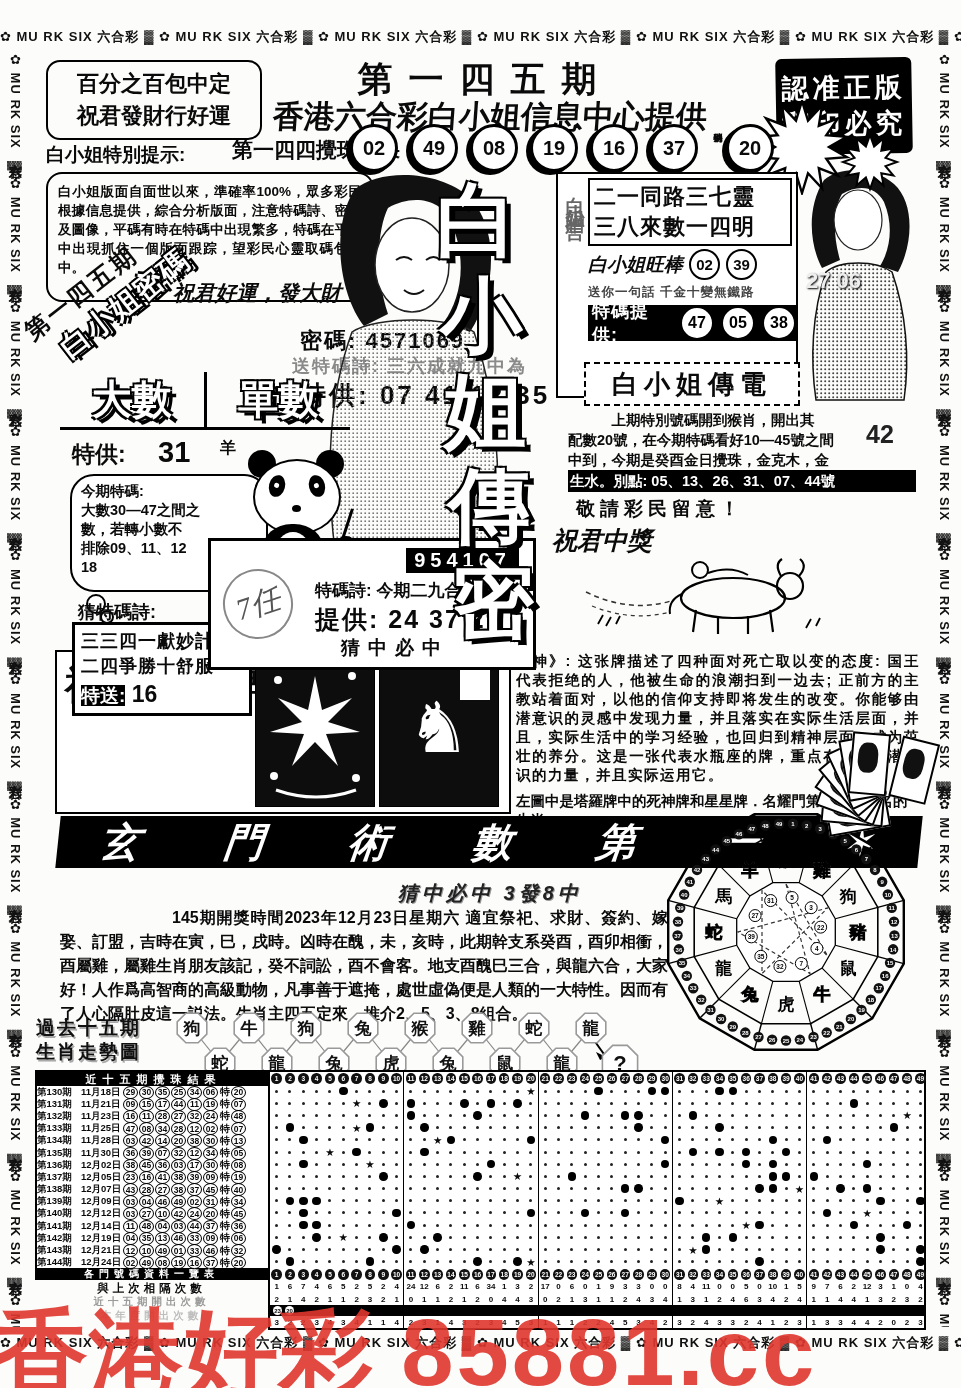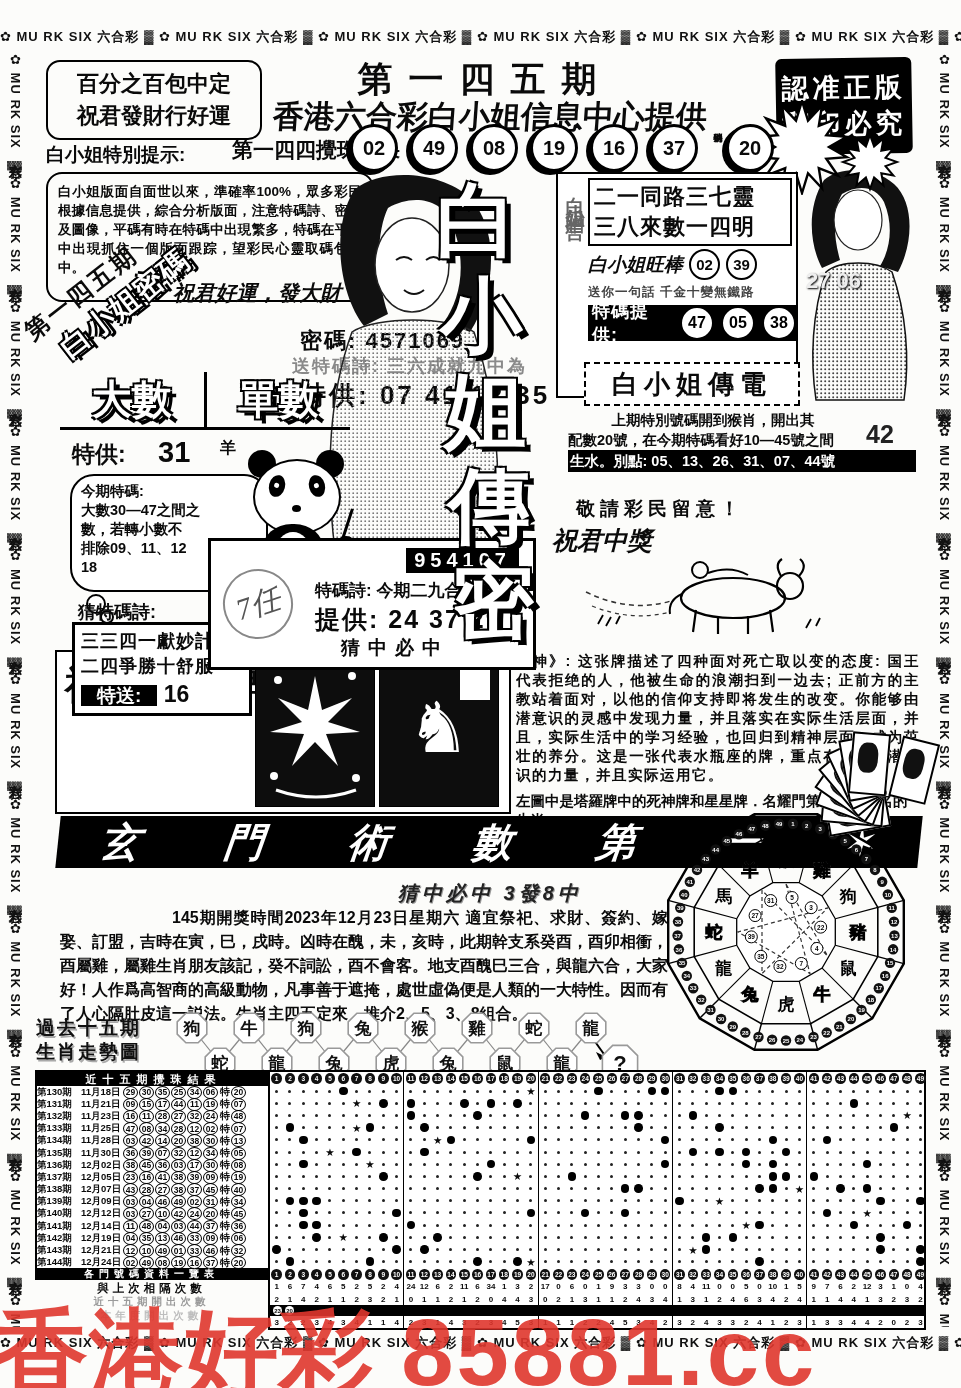--- a/index.html
+++ b/index.html
@@ -54,21 +54,21 @@
   .bs-tab.first{border-right:3px solid #000;}
   #bs-tegong{margin:6px 0 0 12px;font-size:23px;font-weight:900;}
   #bs-tegong b{font-size:29px;margin-left:26px;}
   #bs-bubble{position:absolute;left:10px;top:102px;width:198px;height:118px;border:2.5px solid #000;border-radius:24px;
       padding:6px 9px;box-sizing:border-box;font-size:14.5px;font-weight:900;line-height:19px;white-space:pre-line;background:#fff;}
   .tail{position:absolute;border:2px solid #000;border-radius:50%;background:#fff;}
   #bs-poem-label{position:absolute;left:18px;top:228px;font-size:18px;font-weight:900;}
   #bs-poem{position:absolute;left:12px;top:250px;width:180px;border:3px solid #000;padding:4px 6px;box-sizing:border-box;background:#fff;}
   #bs-poem .pl{font-size:18px;font-weight:900;line-height:25px;letter-spacing:1px;}
   #bs-tesong{margin-top:2px;font-size:23px;font-weight:900;}
-  #bs-tesong .chip{background:#000;color:#fff;padding:0 16px;font-size:19px;}
+  #bs-tesong .chip{background:#000;color:#fff;padding:0 0;font-size:19px;}
   #sheep{position:absolute;left:160px;top:66px;font-size:16px;font-weight:bold;}
   
   #panda{position:absolute;left:182px;top:78px;width:108px;height:130px;}
   .p-ear{position:absolute;width:28px;height:28px;background:#000;border-radius:50%;top:0;}
   .p-head{position:absolute;top:9px;left:11px;width:84px;height:72px;background:#fff;border:2.5px solid #000;border-radius:50%;}
   .p-eye{position:absolute;width:16px;height:22px;background:#000;border-radius:50%;top:14px;}
   .p-pup{position:absolute;width:5px;height:5px;background:#fff;border-radius:50%;top:8px;left:5px;}
   .p-nose{position:absolute;width:9px;height:7px;background:#000;border-radius:50%;left:37px;top:44px;}
   .p-body{position:absolute;top:74px;left:20px;width:62px;height:54px;background:#000;border-radius:48%;}
   .p-belly{position:absolute;top:8px;left:14px;width:34px;height:38px;background:#fff;border-radius:50%;}
@@ -336,20 +336,21 @@
           </span>
       </div>
       <div id="gift-bar"></div>
     </div>
   </div>
 
   <div class="abs" id="tele-title">白小姐傳電</div>
   <div class="abs" id="tele-text">
     <div style="text-indent:3em;">上期特別號碼開到猴肖，開出其</div>
     <div>配數20號，在今期特碼看好10—45號之間</div>
+    <div>中到，今期是癸酉金日攪珠，金克木，金</div>
     <div class="hl">生水。別點: 05、13、26、31、07、44號</div>
   </div>
   <div class="abs" id="tele-notice">敬請彩民留意！</div>
   <div class="abs" id="tele-wish">祝君中獎</div>
   <div class="abs" id="side-42">42</div>
   <svg class="abs" id="ox" width="250" height="98" viewBox="0 0 250 98">
     <path d="M8,52 q45,22 88,8" fill="none" stroke="#333" stroke-width="1.5" stroke-dasharray="5 4"></path>
     <path d="M14,66 q40,16 78,6" fill="none" stroke="#333" stroke-width="1.2" stroke-dasharray="4 4"></path>
     <ellipse cx="155" cy="58" rx="52" ry="20" fill="none" stroke="#000" stroke-width="2.2"></ellipse>
     <circle cx="212" cy="46" r="13" fill="none" stroke="#000" stroke-width="2.2"></circle>

